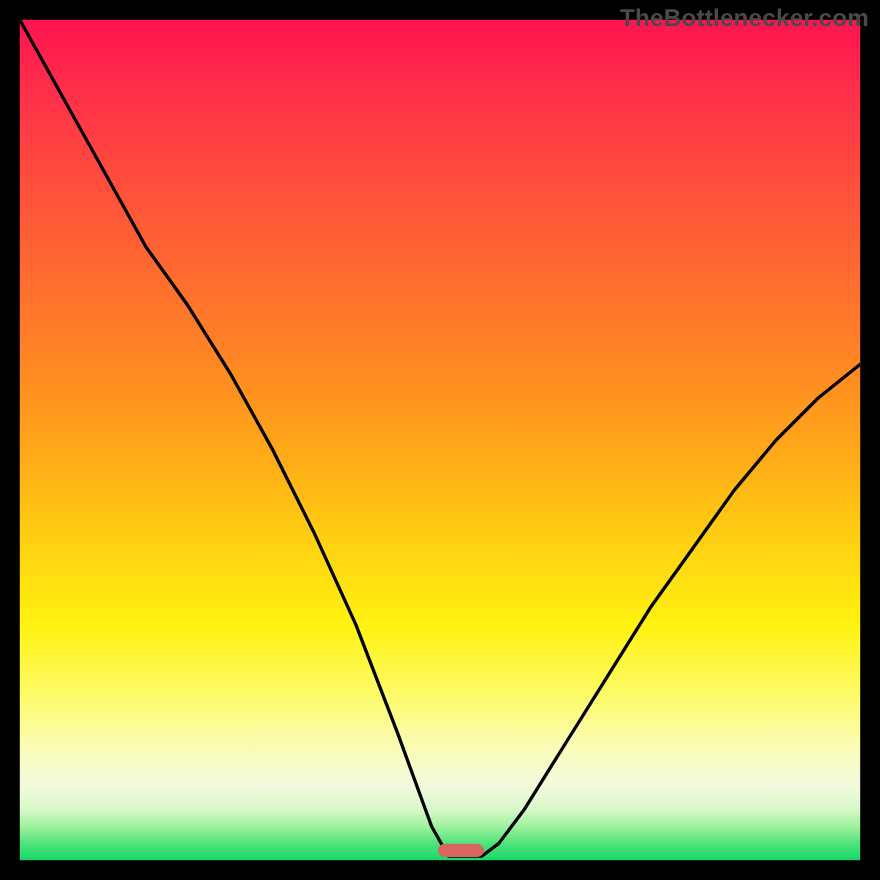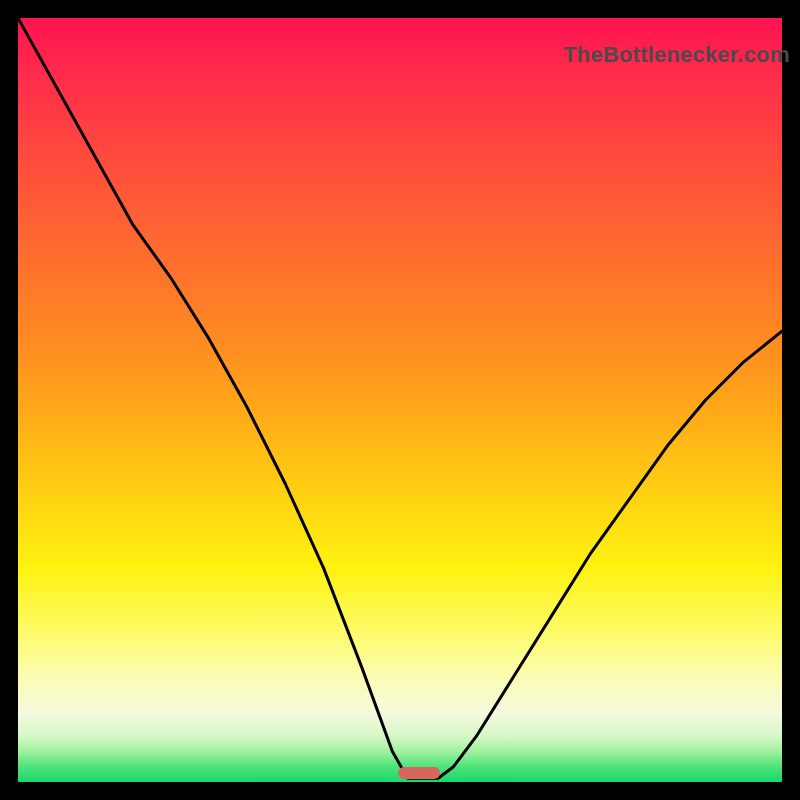--- a/index.html
+++ b/index.html
@@ -19,21 +19,20 @@
   }
   .watermark {
     position: absolute;
     top: 4px;
     right: 10px;
     color: #4a4a4a;
     font-size: 22px;
     font-weight: 600;
     letter-spacing: 0.2px;
     z-index: 20;
-    margin-top: 38px;
   }
   .plot-area {
     position: absolute;
     left: 18px;
     top: 18px;
     width: 764px;
     height: 764px;
     overflow: hidden;
     
     background: linear-gradient(to bottom,

